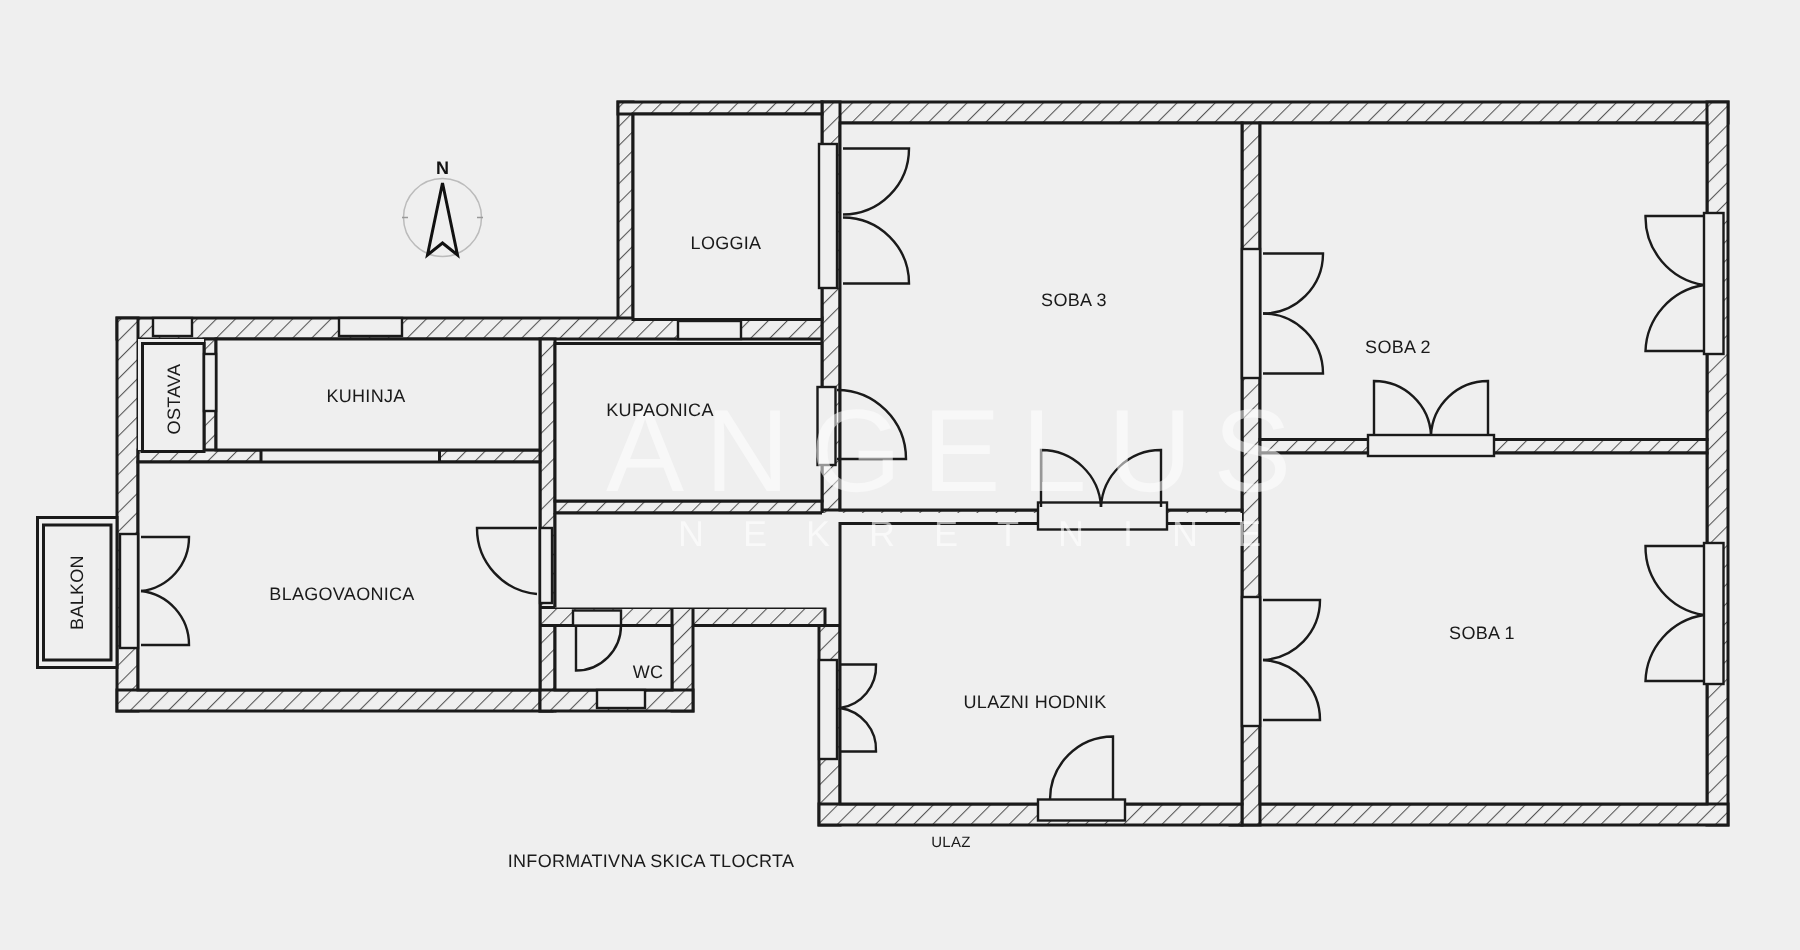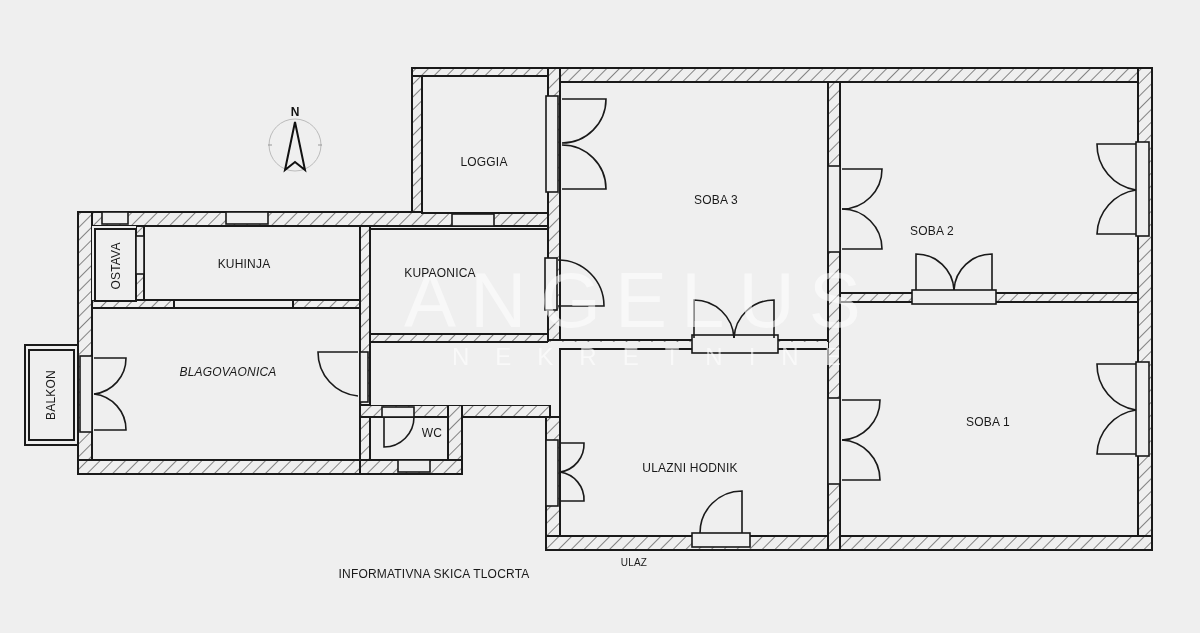--- a/index.html
+++ b/index.html
@@ -179,18 +179,18 @@
 <div class="watermark-sub">NEKRETNINE</div>
 
 <div class="label" style="left:484px;top:162px;">LOGGIA</div>
 <div class="label" style="left:692px;top:200px;margin-left:24px;">SOBA 3</div>
 <div class="label" style="left:932px;top:200px;margin-top:31px;">SOBA 2</div>
 <div class="label" style="left:988px;top:422px;">SOBA 1</div>
 <div class="label vertical" style="left:116px;top:266px;">OSTAVA</div>
 <div class="label" style="left:244px;top:264px;">KUHINJA</div>
 <div class="label" style="left:440px;top:273px;">KUPAONICA</div>
 <div class="label vertical" style="left:51px;top:395px;">BALKON</div>
-<div class="label" style="left:228px;top:372px;font-style:italic;">BLAGOVAONICA</div>
-<div class="label" style="left:432px;top:433px;">WC</div>
+<div class="label" style="left:228px;top:396px;">BLAGOVAONICA</div>
+<div class="label" style="left:432px;top:448px;">WC</div>
 <div class="label" style="left:690px;top:468px;text-align:center;">ULAZNI HODNIK</div>
 
 <div class="label ulaz" style="left:634px;top:562px;">ULAZ</div>
 <div class="label caption" style="left:434px;top:574px;">INFORMATIVNA SKICA TLOCRTA</div>
 
 </body></html>

